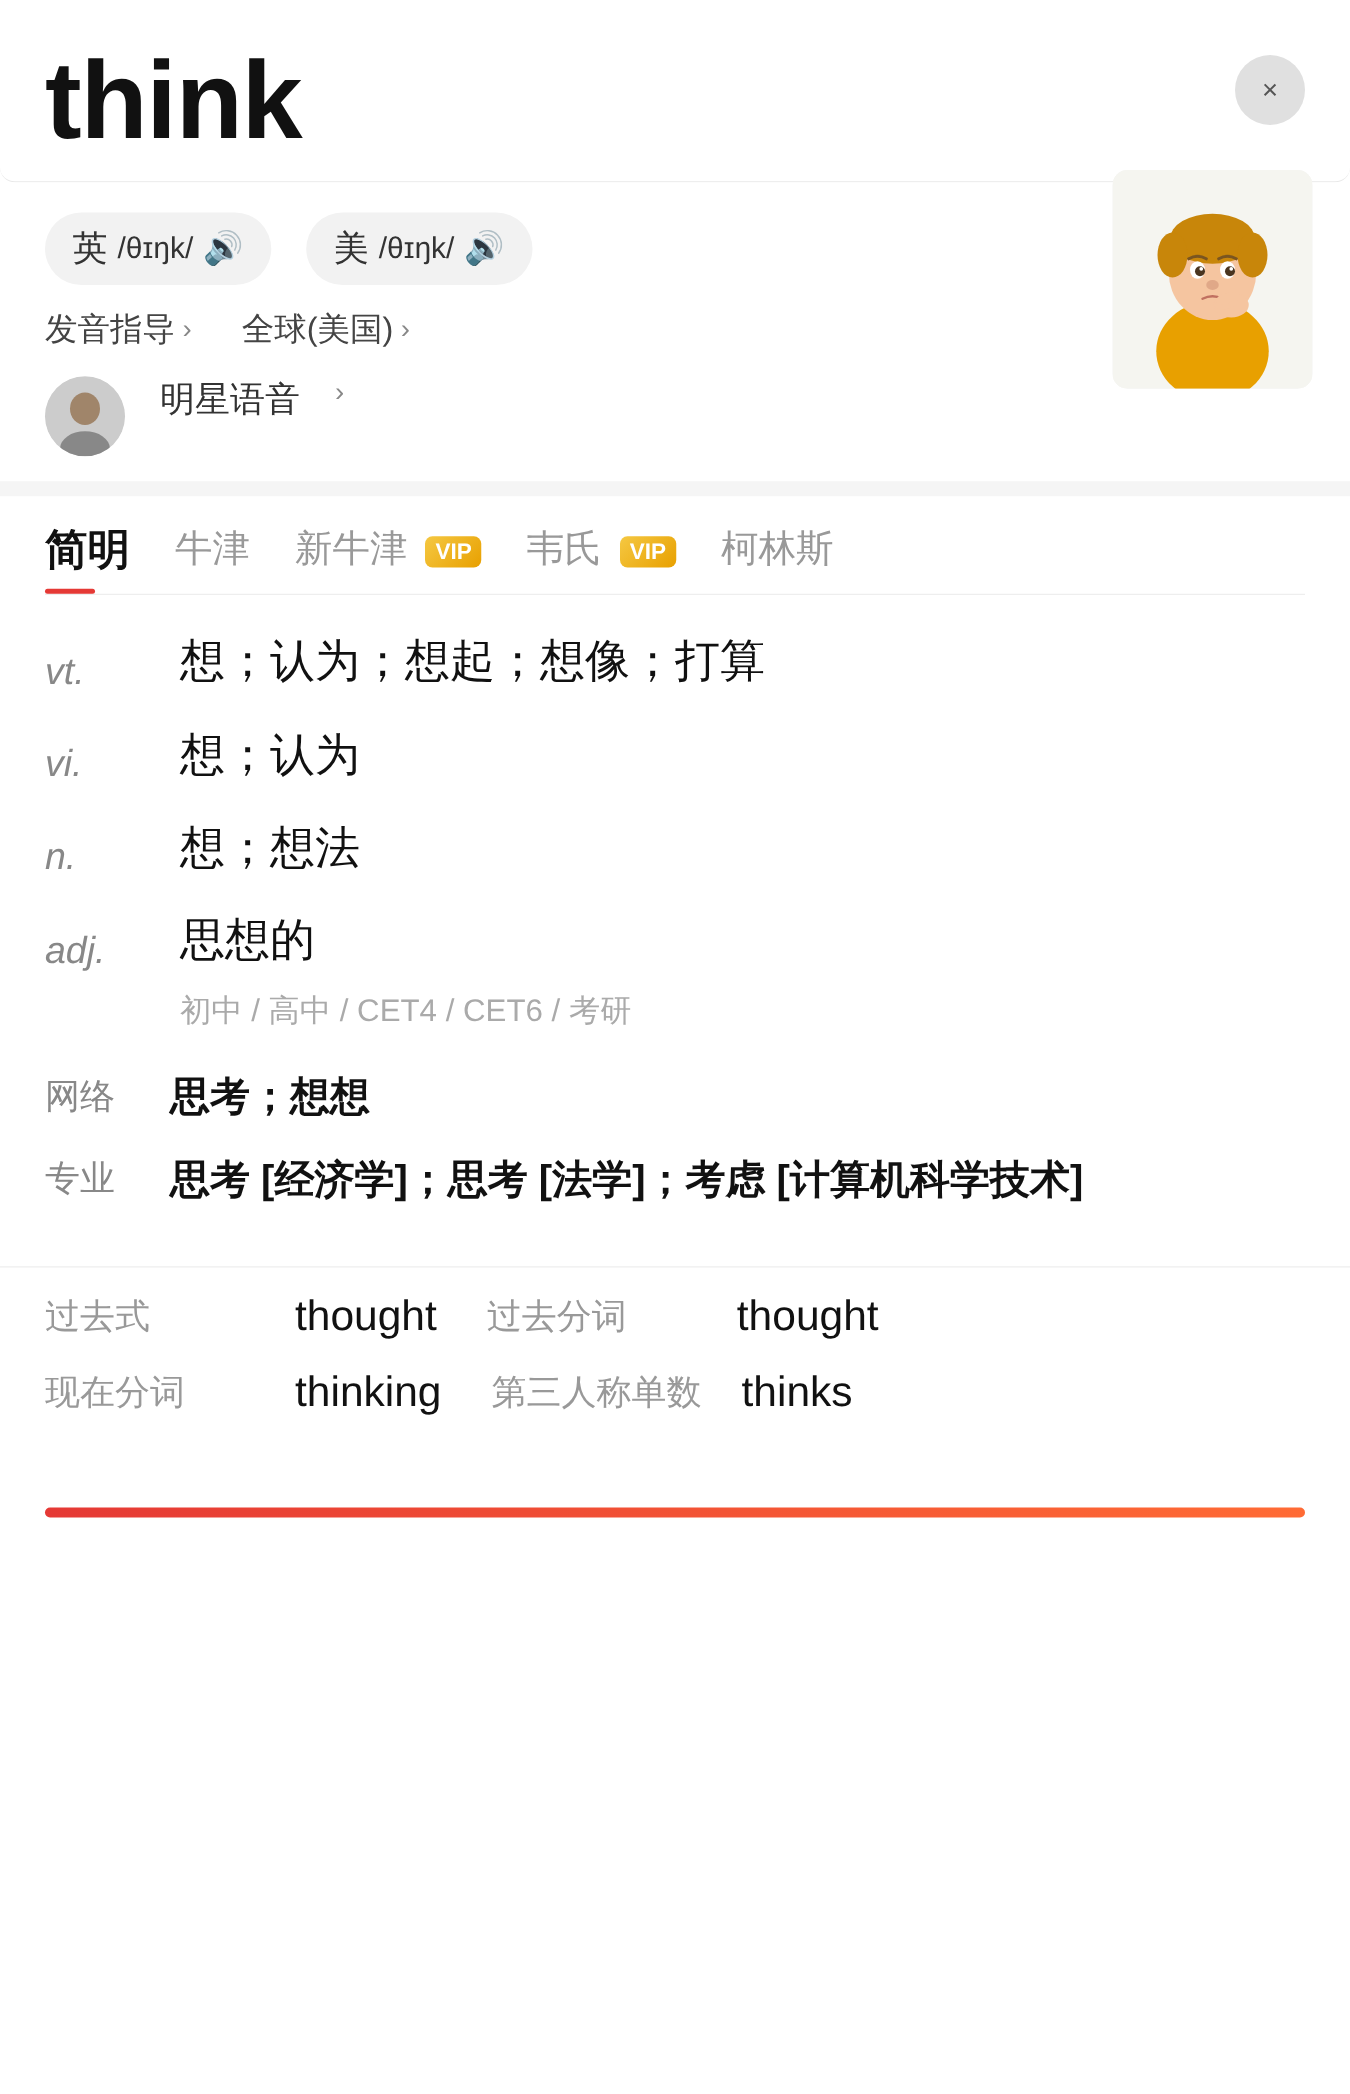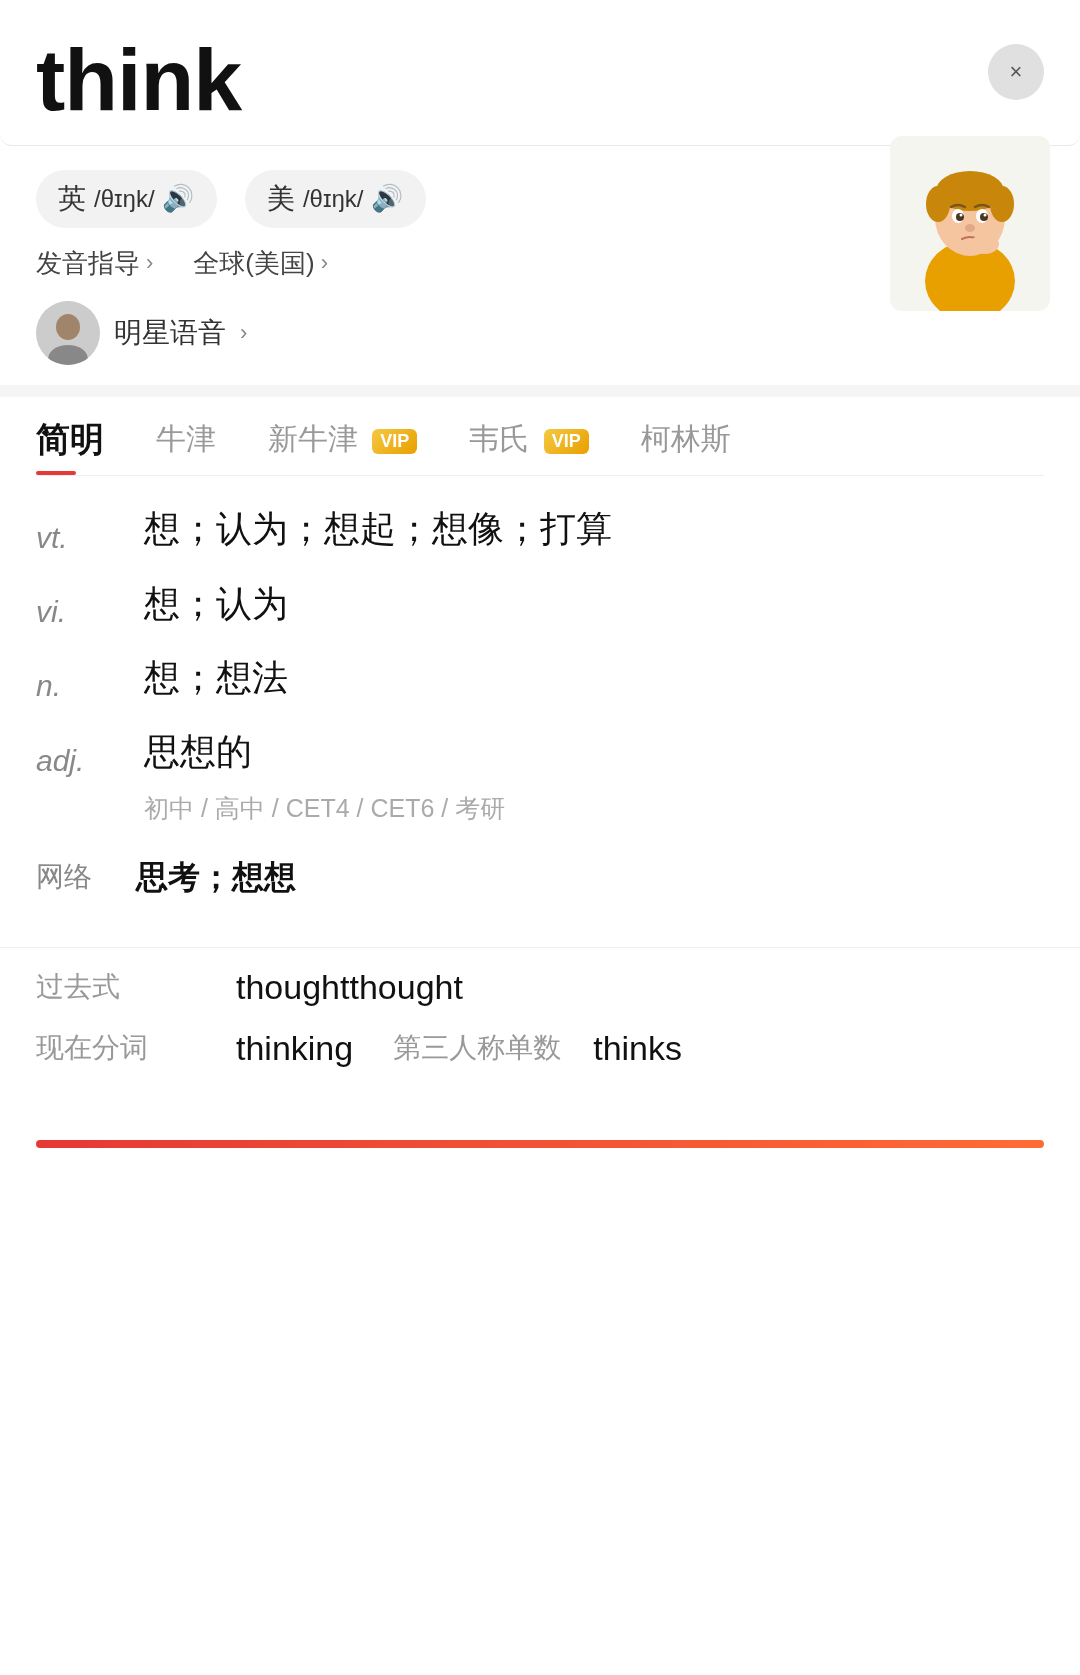--- a/index.html
+++ b/index.html
@@ -110,22 +110,21 @@
       font-size: 26px;
       color: #444;
     }
     .chevron {
       color: #888;
       font-size: 22px;
     }
 
     .celebrity-row {
       display: flex;
-      align-items: center;
-      gap: 14px;
+      gap: 28px;
       margin-bottom: 16px;
       cursor: pointer;
     }
     .celeb-avatar {
       width: 64px;
       height: 64px;
       border-radius: 50%;
       background: #ddd;
       overflow: hidden;
       flex-shrink: 0;
@@ -146,21 +145,21 @@
       margin: 20px 0;
     }
 
     
     .tabs-section {
       padding: 0 36px;
     }
     .tabs-row {
       display: flex;
       align-items: center;
-      gap: 52px;
+      gap: 36px;
       margin-bottom: 0;
     }
     .tab-item {
       font-size: 30px;
       color: #999;
       padding-bottom: 12px;
       cursor: pointer;
       position: relative;
     }
     .tab-item.active {
@@ -405,26 +404,31 @@
     <span class="pos-tag">adj.</span>
     <span class="def-meaning">思想的</span>
   </div>
   <div class="level-tags">
     <span class="level-text">初中 / 高中 / CET4 / CET6 / 考研</span>
   </div>
   <div class="network-row">
     <span class="net-label">网络</span>
     <span class="net-value">思考；想想</span>
   </div>
+  <div class="network-row">
+    <span class="net-label">专业</span>
+    <span class="net-value">思考 [经济学]；思考 [法学]；考虑 [计算机科学技术]</span>
+  </div>
 </div>
 
 <div class="conjugation-section">
   <div class="conj-row">
     <span class="conj-label">过去式</span>
     <span class="conj-value">thought</span>
+    <span class="conj-label" style="margin-left:40px">过去分词</span>
     <span class="conj-value">thought</span>
   </div>
   <div class="conj-row">
     <span class="conj-label">现在分词</span>
     <span class="conj-value">thinking</span>
     <span class="conj-label" style="margin-left:40px">第三人称单数</span>
     <span class="conj-value">thinks</span>
   </div>
 </div>
 

